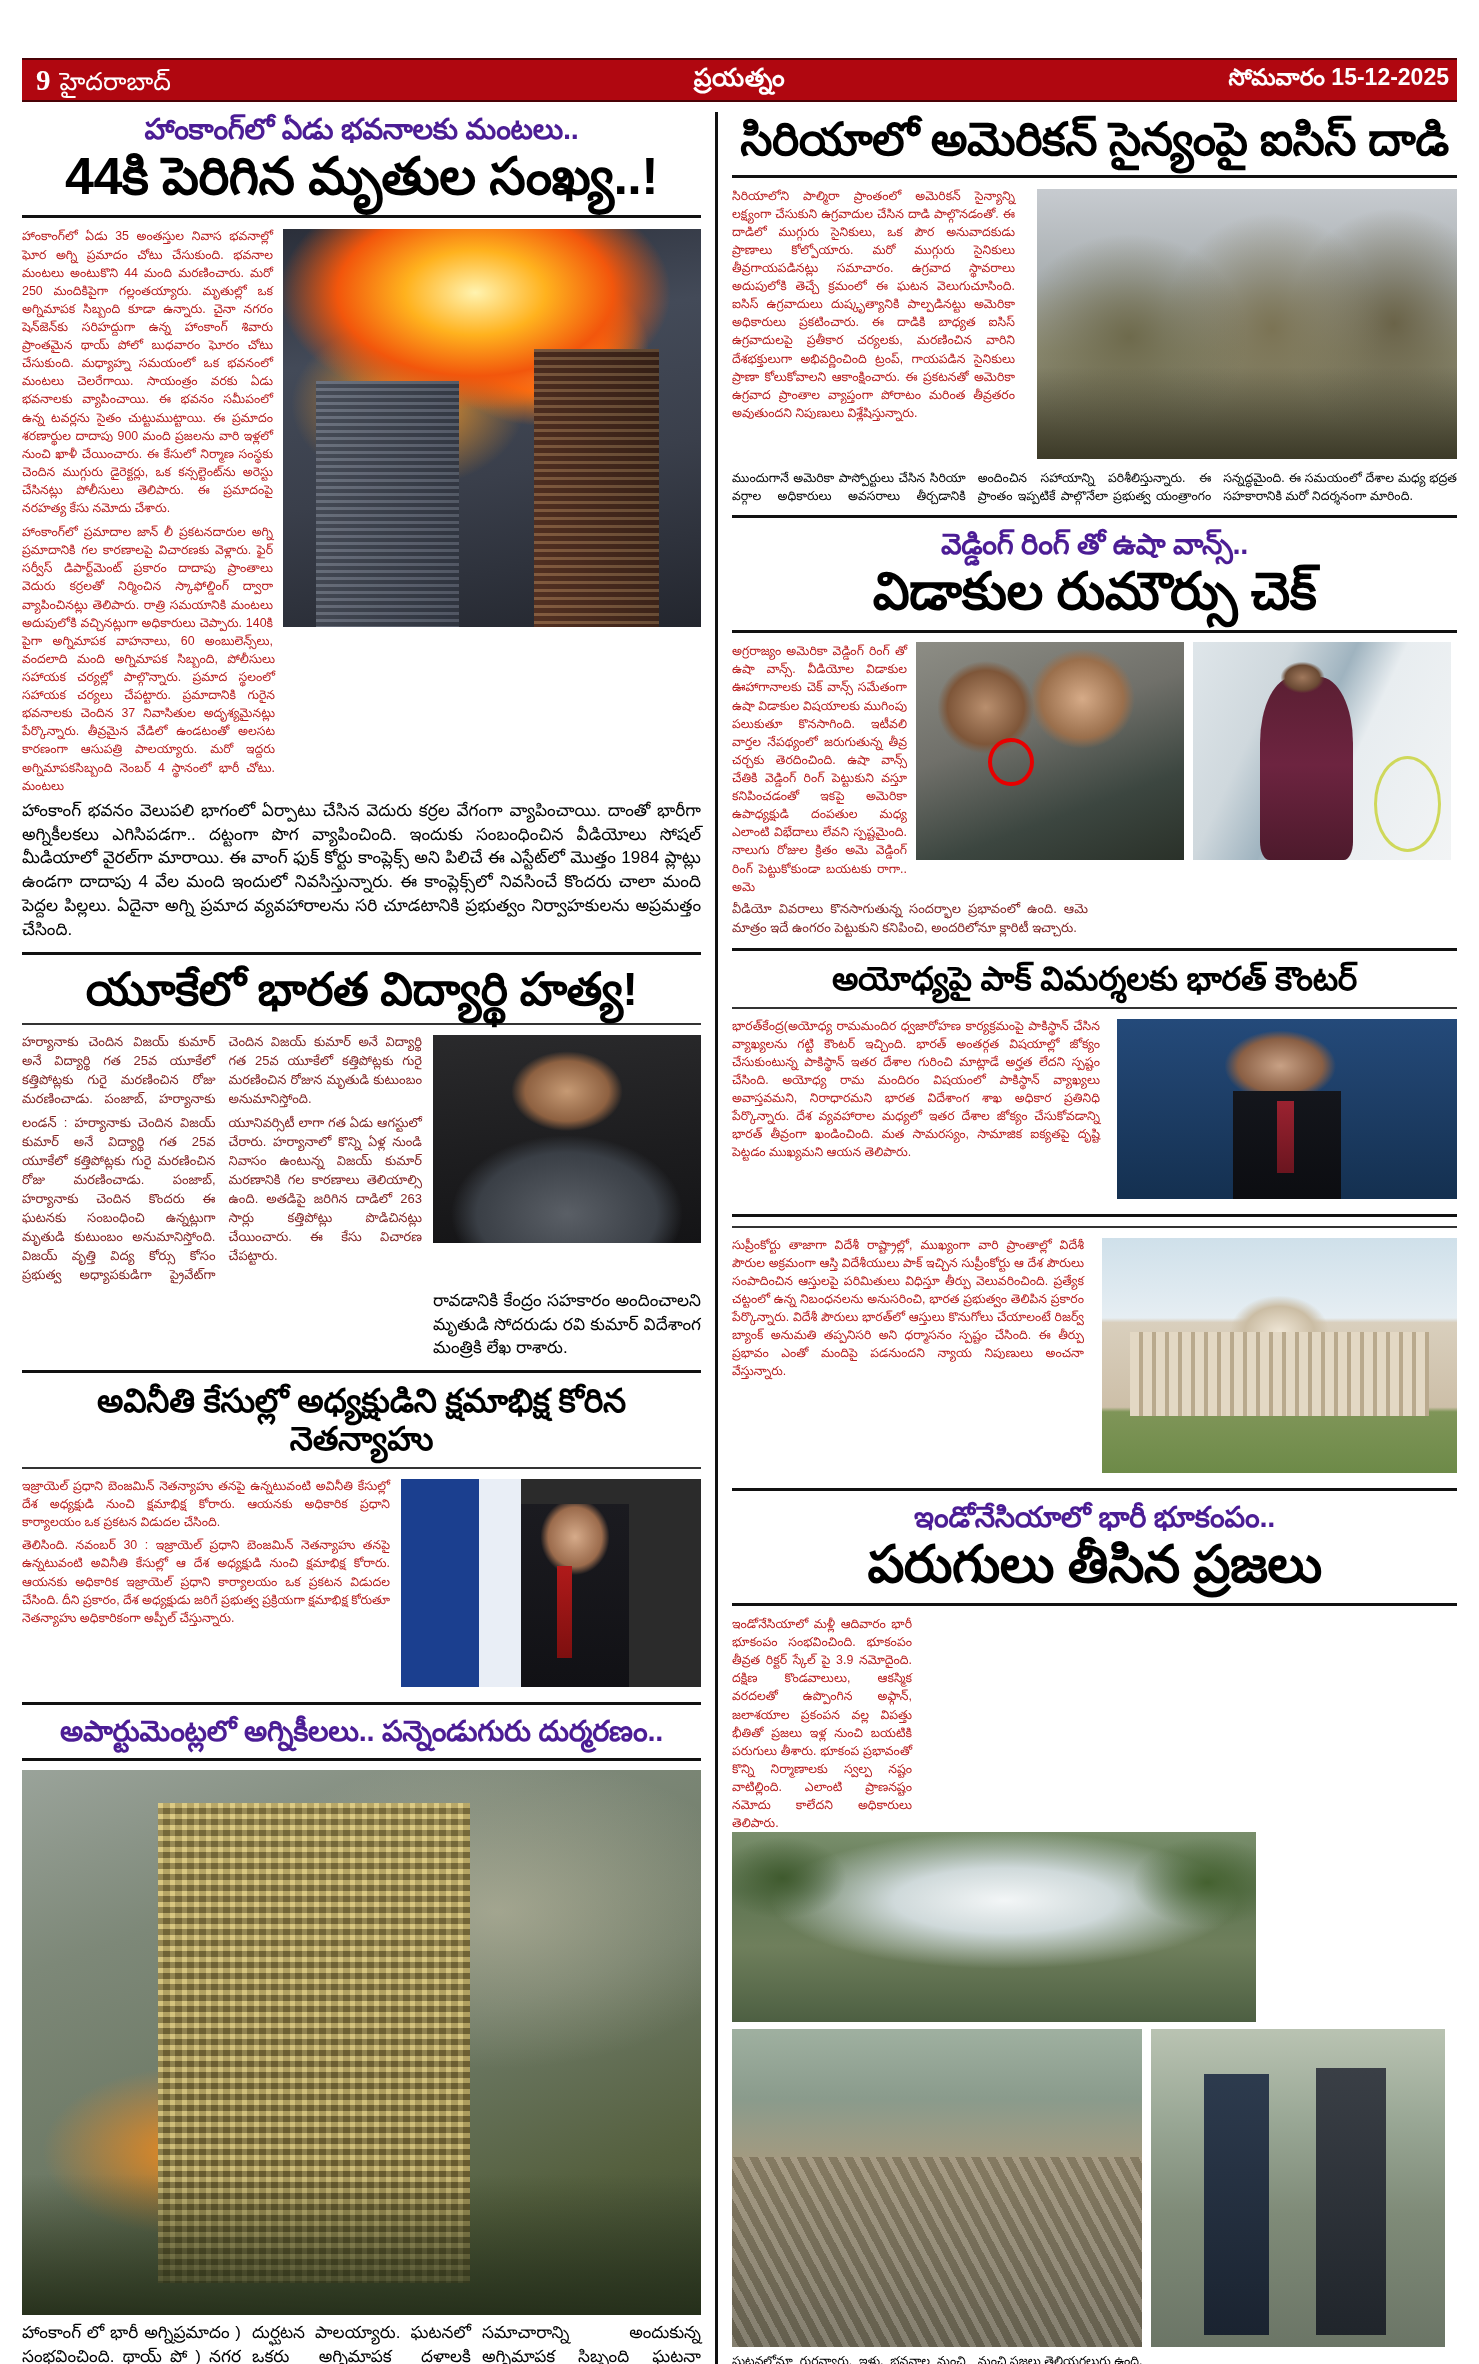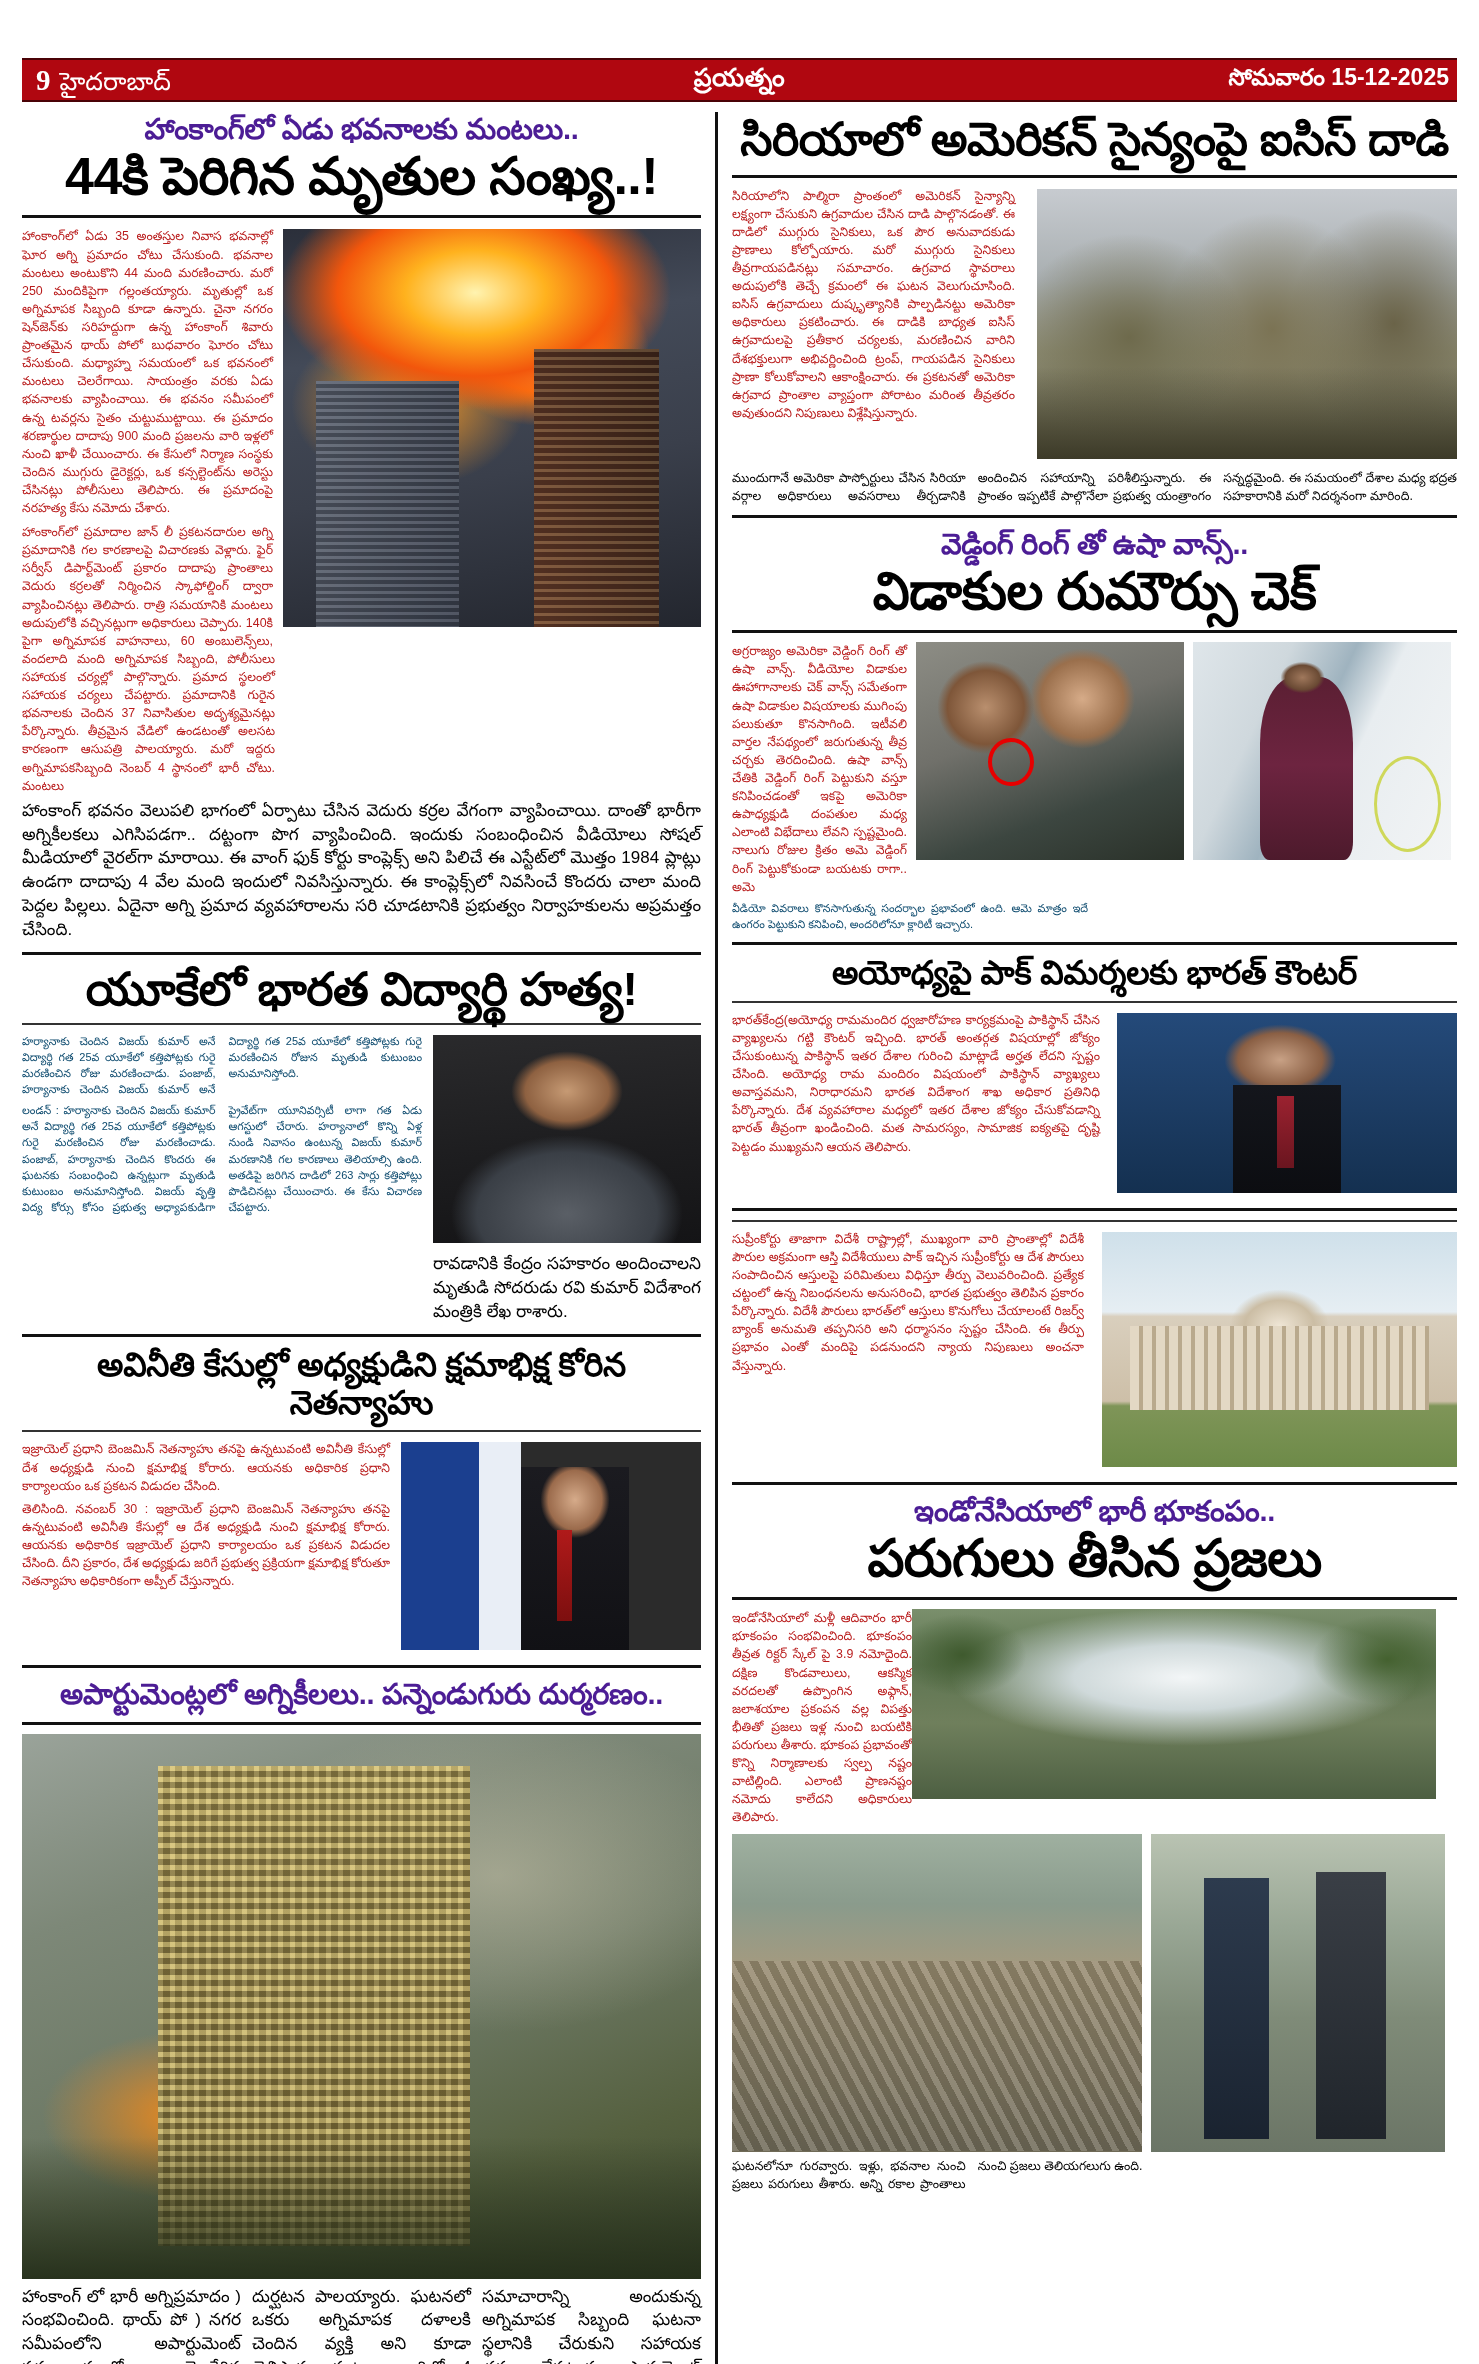--- a/index.html
+++ b/index.html
@@ -101,24 +101,24 @@
     color: #000;
     letter-spacing: -0.3px;
   }
   .rule-thick { height: 3px; background: #111; margin: 10px 0 9px; }
   .rule-thin  { height: 2px; background: #333; margin: 9px 0 8px; }
 
   
   .body2 {
     column-count: 2;
     column-gap: 13px;
-    font-size: 11px;
+    font-size: 13px;
     line-height: 1.46;
     text-align: justify;
-    color: #0c4a6e;
+    color: #7f1d1d;
     font-family: "Liberation Sans", "DejaVu Sans", sans-serif;
   }
   .body3 {
     column-count: 3;
     column-gap: 12px;
     font-size: 12.4px;
     line-height: 1.46;
     text-align: justify;
     color: #000;
   }
@@ -472,21 +472,21 @@
         </div>
       </div>
 
       <div class="rule-thick"></div>
 
       <div>
         <div class="kicker">ఇండోనేసియాలో భారీ భూకంపం..</div>
         <div class="headline big">పరుగులు తీసిన ప్రజలు</div>
         <div class="rule-thick"></div>
 
-        <div style="display:flex;">
+        <div style="display:flex;flex-direction:column;">
           <div class="body1" style="width:180px;">ఇండోనేసియాలో మళ్లీ ఆదివారం భారీ భూకంపం సంభవించింది. భూకంపం తీవ్రత రిక్టర్ స్కేల్ పై 3.9 నమోదైంది. దక్షిణ కొండవాలులు, ఆకస్మిక వరదలతో ఉప్పొంగిన అఫ్గాన్, జలాశయాల ప్రకంపన వల్ల విపత్తు భీతితో ప్రజలు ఇళ్ల నుంచి బయటికి పరుగులు తీశారు. భూకంప ప్రభావంతో కొన్ని నిర్మాణాలకు స్వల్ప నష్టం వాటిల్లింది. ఎలాంటి ప్రాణనష్టం నమోదు కాలేదని అధికారులు తెలిపారు.</div>
           <div class="photo ph-wave" style="width:524px;height:190px;"></div>
         </div>
 
         <div style="display:flex;gap:9px;margin-top:7px;">
           <div class="photo ph-debris" style="width:410px;height:318px;"></div>
           <div class="photo ph-people" style="width:294px;height:318px;"></div>
         </div>
 
         <div class="body3" style="margin-top:5px;">ఘటనలోనూ గురవ్వారు. ఇళ్లు, భవనాల నుంచి ప్రజలు పరుగులు తీశారు. అన్ని రకాల ప్రాంతాలు నుంచి ప్రజలు తెలియగలుగు ఉంది.</div>

